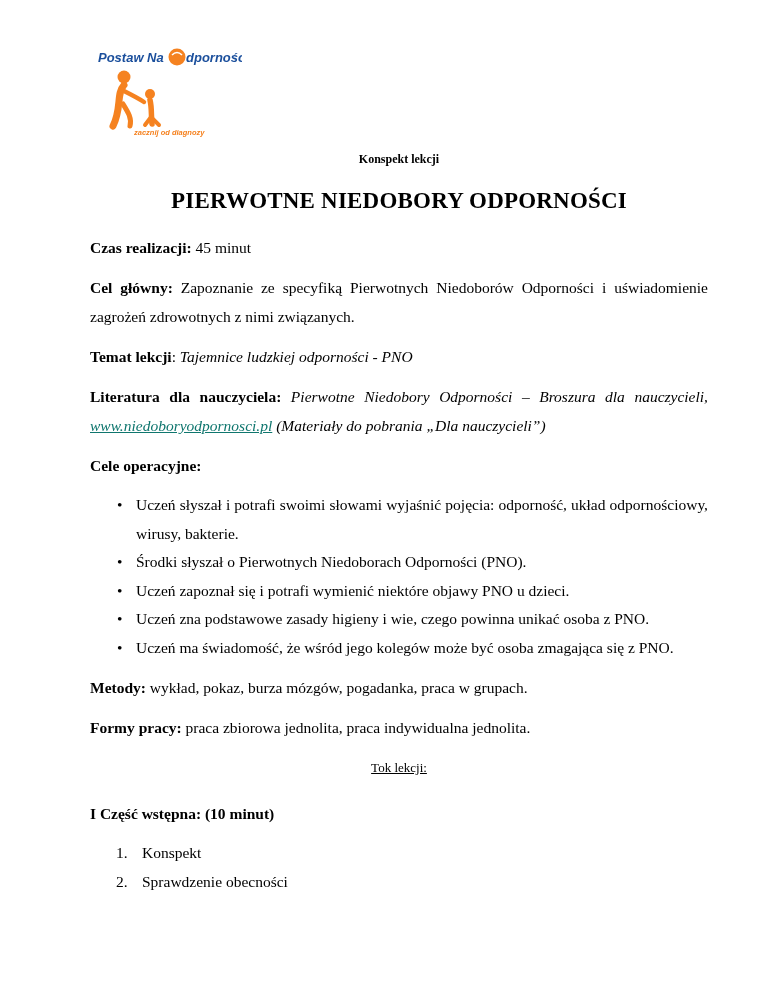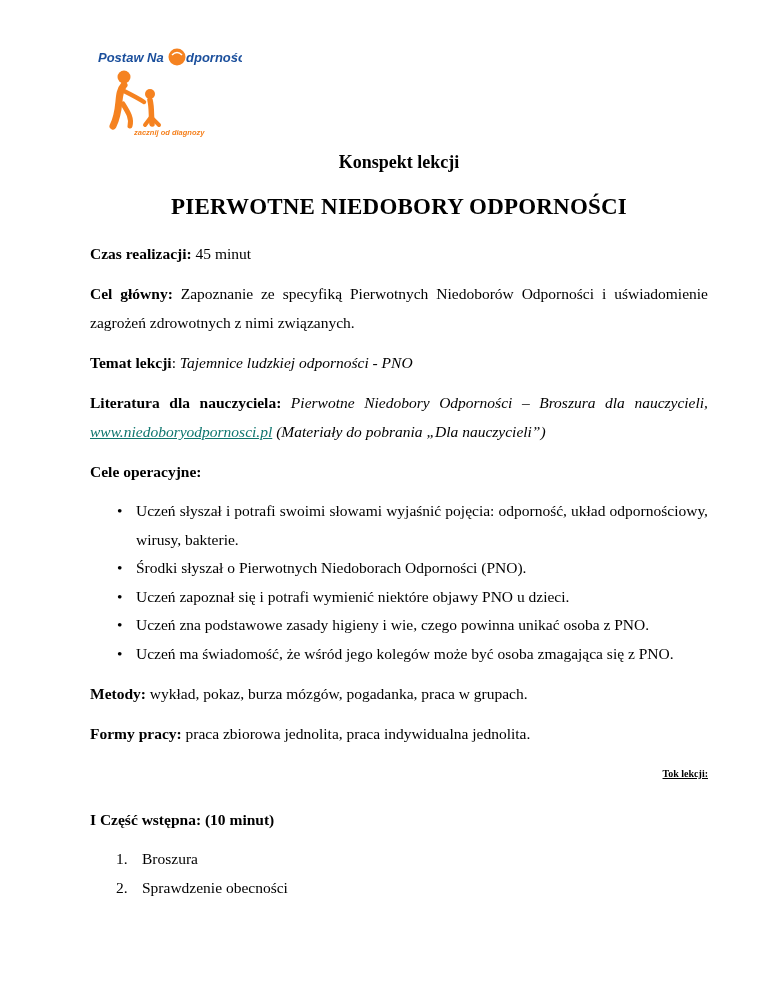--- a/index.html
+++ b/index.html
@@ -12,21 +12,21 @@
   .page{
     box-sizing:border-box;
     width:768px;height:994px;
     padding:42px 60px 0 90px;
     position:relative;
   }
   
   .logo{width:160px;height:96px;margin-left:-8px;margin-bottom:14px;}
   
   .doc-title{
-    text-align:center;font-weight:bold;font-size:18px;
+    text-align:center;font-weight:bold;font-size:12px;
     margin:11px 0 21px 0;
   }
   .doc-subtitle{
     text-align:center;font-weight:bold;font-size:23px;
     letter-spacing:.2px;
     margin:0 0 19px 0;
   }
   
   .para{
     font-size:15.5px;line-height:29px;
@@ -50,21 +50,21 @@
   .numlist{margin:0 0 11px 0;}
   .num-item{
     display:flex;
     padding-left:26px;
     font-size:15.5px;line-height:28.5px;
   }
   .num-n{width:26px;flex:0 0 26px;}
   .num-text{flex:1;}
   
   .tok-heading{
-    text-align:right;font-weight:bold;font-size:10px;
+    text-align:center;font-weight:normal;font-size:13px;
     margin:6px 0 17px 0;line-height:29px;
   }
   .tok-heading span{text-decoration:underline;}
   .section-heading{
     font-weight:bold;font-size:15.5px;line-height:29px;
     margin:8px 0 11px 0;
   }
 </style>
 </head>
 <body>
@@ -138,21 +138,21 @@
   <p class="para single"><span class="b">Formy pracy:</span><span> praca zbiorowa jednolita, praca indywidualna jednolita.</span></p>
 
 
   <div class="tok-heading"><span>Tok lekcji:</span></div>
 
   <p class="section-heading">I Część wstępna: (10 minut)</p>
 
   <div class="numlist">
     <div class="num-item">
       <span class="num-n">1.</span>
-      <span class="num-text">Broszura</span>
+      <span class="num-text">Konspekt</span>
     </div>
     <div class="num-item">
       <span class="num-n">2.</span>
       <span class="num-text">Sprawdzenie obecności</span>
     </div>
 
   </div>
 
 </div>
 

